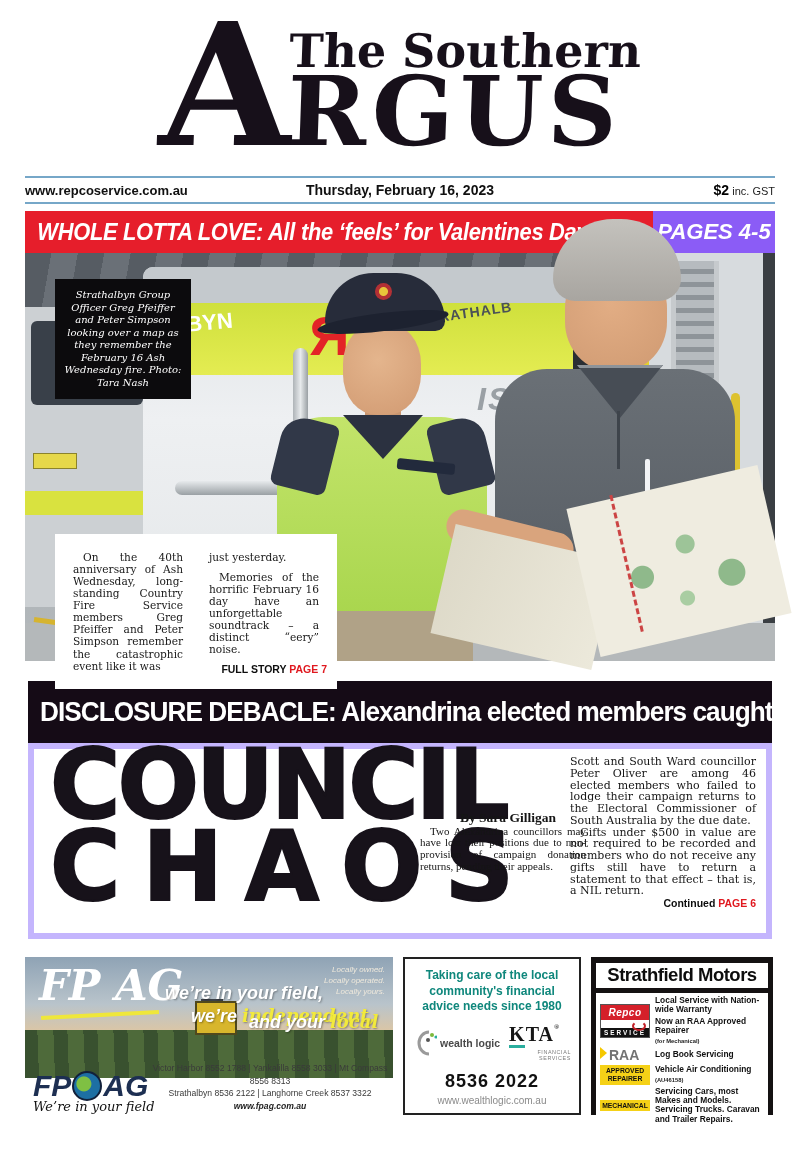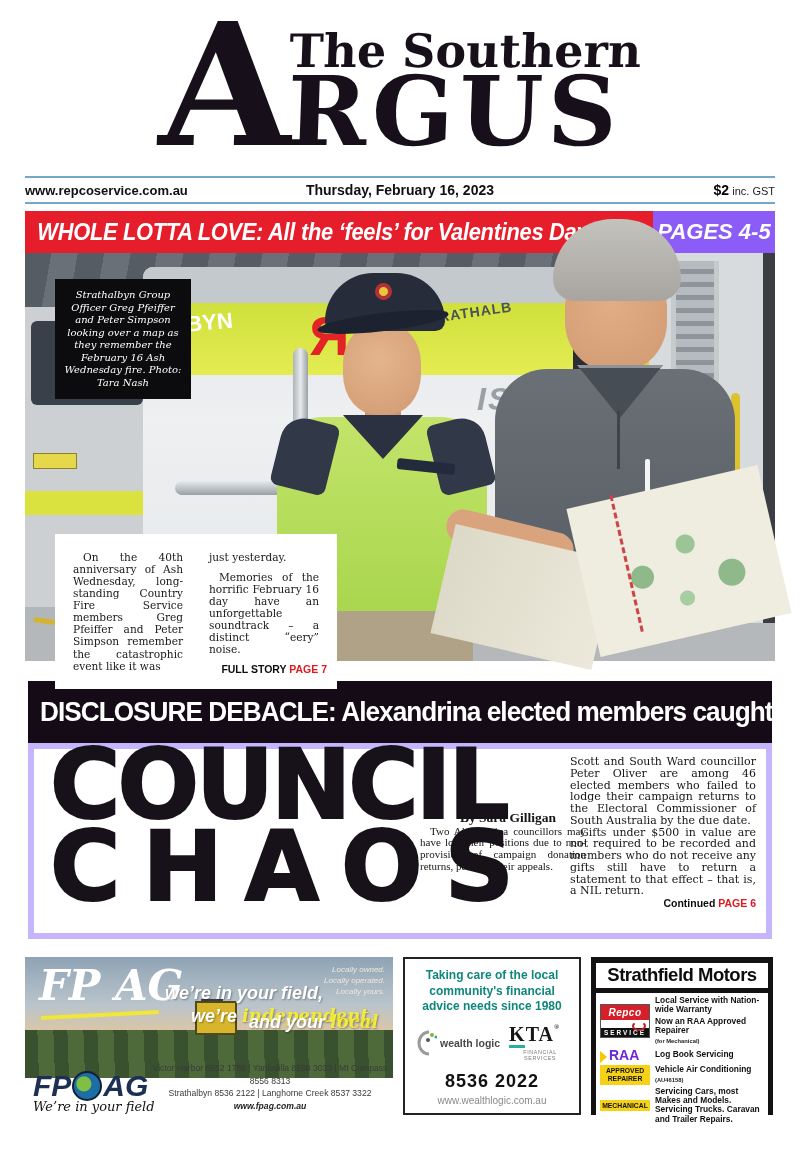--- a/index.html
+++ b/index.html
@@ -121,21 +121,21 @@
   .fp-strip{left:0;right:0;bottom:0;height:37px;background:#fff;}
   .fp-contacts{right:4px;bottom:3px;width:238px;text-align:center;font-size:8.6px;color:#3a3a3a;line-height:1.45;}
   .fp-web{font-weight:bold;font-style:italic;color:#1c1c1c;}
   .fp-logo{left:8px;bottom:1px;}
   .fp-logo-row{display:flex;align-items:flex-start;font-style:italic;font-weight:900;font-size:30px;color:#1d2f52;line-height:1;}
   .fp-globe{width:26px;height:26px;border-radius:50%;background:radial-gradient(circle at 38% 42%,#7fc043 0 7px,#1d6fa3 8px);border:2px solid #12203a;margin:0 1px;}
   .fp-logo-script{font-family:"DejaVu Serif",serif;font-style:italic;font-size:13px;color:#111;margin-top:-2px;}
   
   .ad-wl{width:178px;border:2px solid #222;background:#fff;box-sizing:border-box;padding:9px 8px 7px;display:flex;flex-direction:column;align-items:center;justify-content:space-between;text-align:center;}
   .wl-head{color:#0f877c;font-weight:bold;font-size:12px;line-height:1.3;}
-  .wl-brands{display:flex;align-items:center;gap:9px;margin:6px 0;}
+  .wl-brands{display:flex;align-items:center;gap:9px;margin:6px 0;text-align:right;}
   .wl-left{display:flex;align-items:center;gap:3px;}
   .wl-name{font-size:10.5px;font-weight:900;color:#4a4a4a;white-space:nowrap;}
   .kta-wrap{display:flex;flex-direction:column;align-items:flex-start;}
   .kta{font-family:"Liberation Serif",serif;font-weight:bold;font-size:20px;letter-spacing:1px;color:#161616;line-height:1;}
   .kta .reg{font-size:7px;vertical-align:top;}
   .kta-bar{width:16px;height:3px;background:#2aae9e;margin:1px 0;}
   .kta-sub{font-size:5.4px;letter-spacing:.6px;color:#7b7b7b;}
   .wl-phone{font-size:18px;font-weight:900;color:#111;letter-spacing:1px;}
   .wl-web{font-size:10px;color:#8a8a8a;}
   
@@ -144,21 +144,21 @@
   .sm-title{background:#fff;text-align:center;font-weight:900;font-size:18.5px;letter-spacing:-0.5px;padding:1px 0 2px;color:#0d0d0d;white-space:nowrap;}
   .sm-redline{height:3px;background:#c22028;margin:2px 0 3px;}
   .sm-body{background:#fff;flex:1;padding:3px 4px;display:grid;grid-template-columns:50px 1fr;column-gap:5px;row-gap:2px;align-items:center;}
   .sm-item{font-size:8.4px;font-weight:bold;color:#111;line-height:1.12;text-align:left;}
   .sm-sub{font-size:5.8px;font-weight:bold;color:#222;}
   .repco{grid-row:1/3;width:48px;border:1px solid #555;}
   .repco-top{background:#d5202a;color:#fff;font-style:italic;font-weight:900;font-size:10px;text-align:center;padding:2px 0;letter-spacing:.5px;}
   .repco-mid{height:8px;background:#fff;position:relative;}
   .repco-mid::after{content:"";position:absolute;right:3px;top:1px;width:10px;height:6px;border:2px solid #c22028;border-radius:50%;border-top-color:transparent;}
   .repco-bot{background:#111;color:#fff;font-weight:bold;font-size:6.4px;text-align:center;letter-spacing:2px;padding:1px 0;}
-  .raa{display:flex;align-items:flex-end;font-weight:900;font-size:14px;color:#6d28d9;}
+  .raa{display:flex;align-items:flex-start;font-weight:900;font-size:14px;color:#737373;}
   .raa-arrow{width:0;height:0;border-left:7px solid #f5c800;border-top:6px solid transparent;border-bottom:6px solid transparent;margin-right:2px;}
   .sm-badge{background:#f5d117;color:#111;font-weight:900;font-size:6.8px;text-align:center;line-height:1.15;padding:2px 1px;}
   .sm-foot{padding:4px 0 5px;text-align:center;color:#fff;font-weight:bold;}
   .sm-addr{font-size:10.8px;margin-bottom:3px;white-space:nowrap;}
   .sm-web{font-size:10.5px;}
 </style>
 </head>
 <body>
 
 <div class="page">

